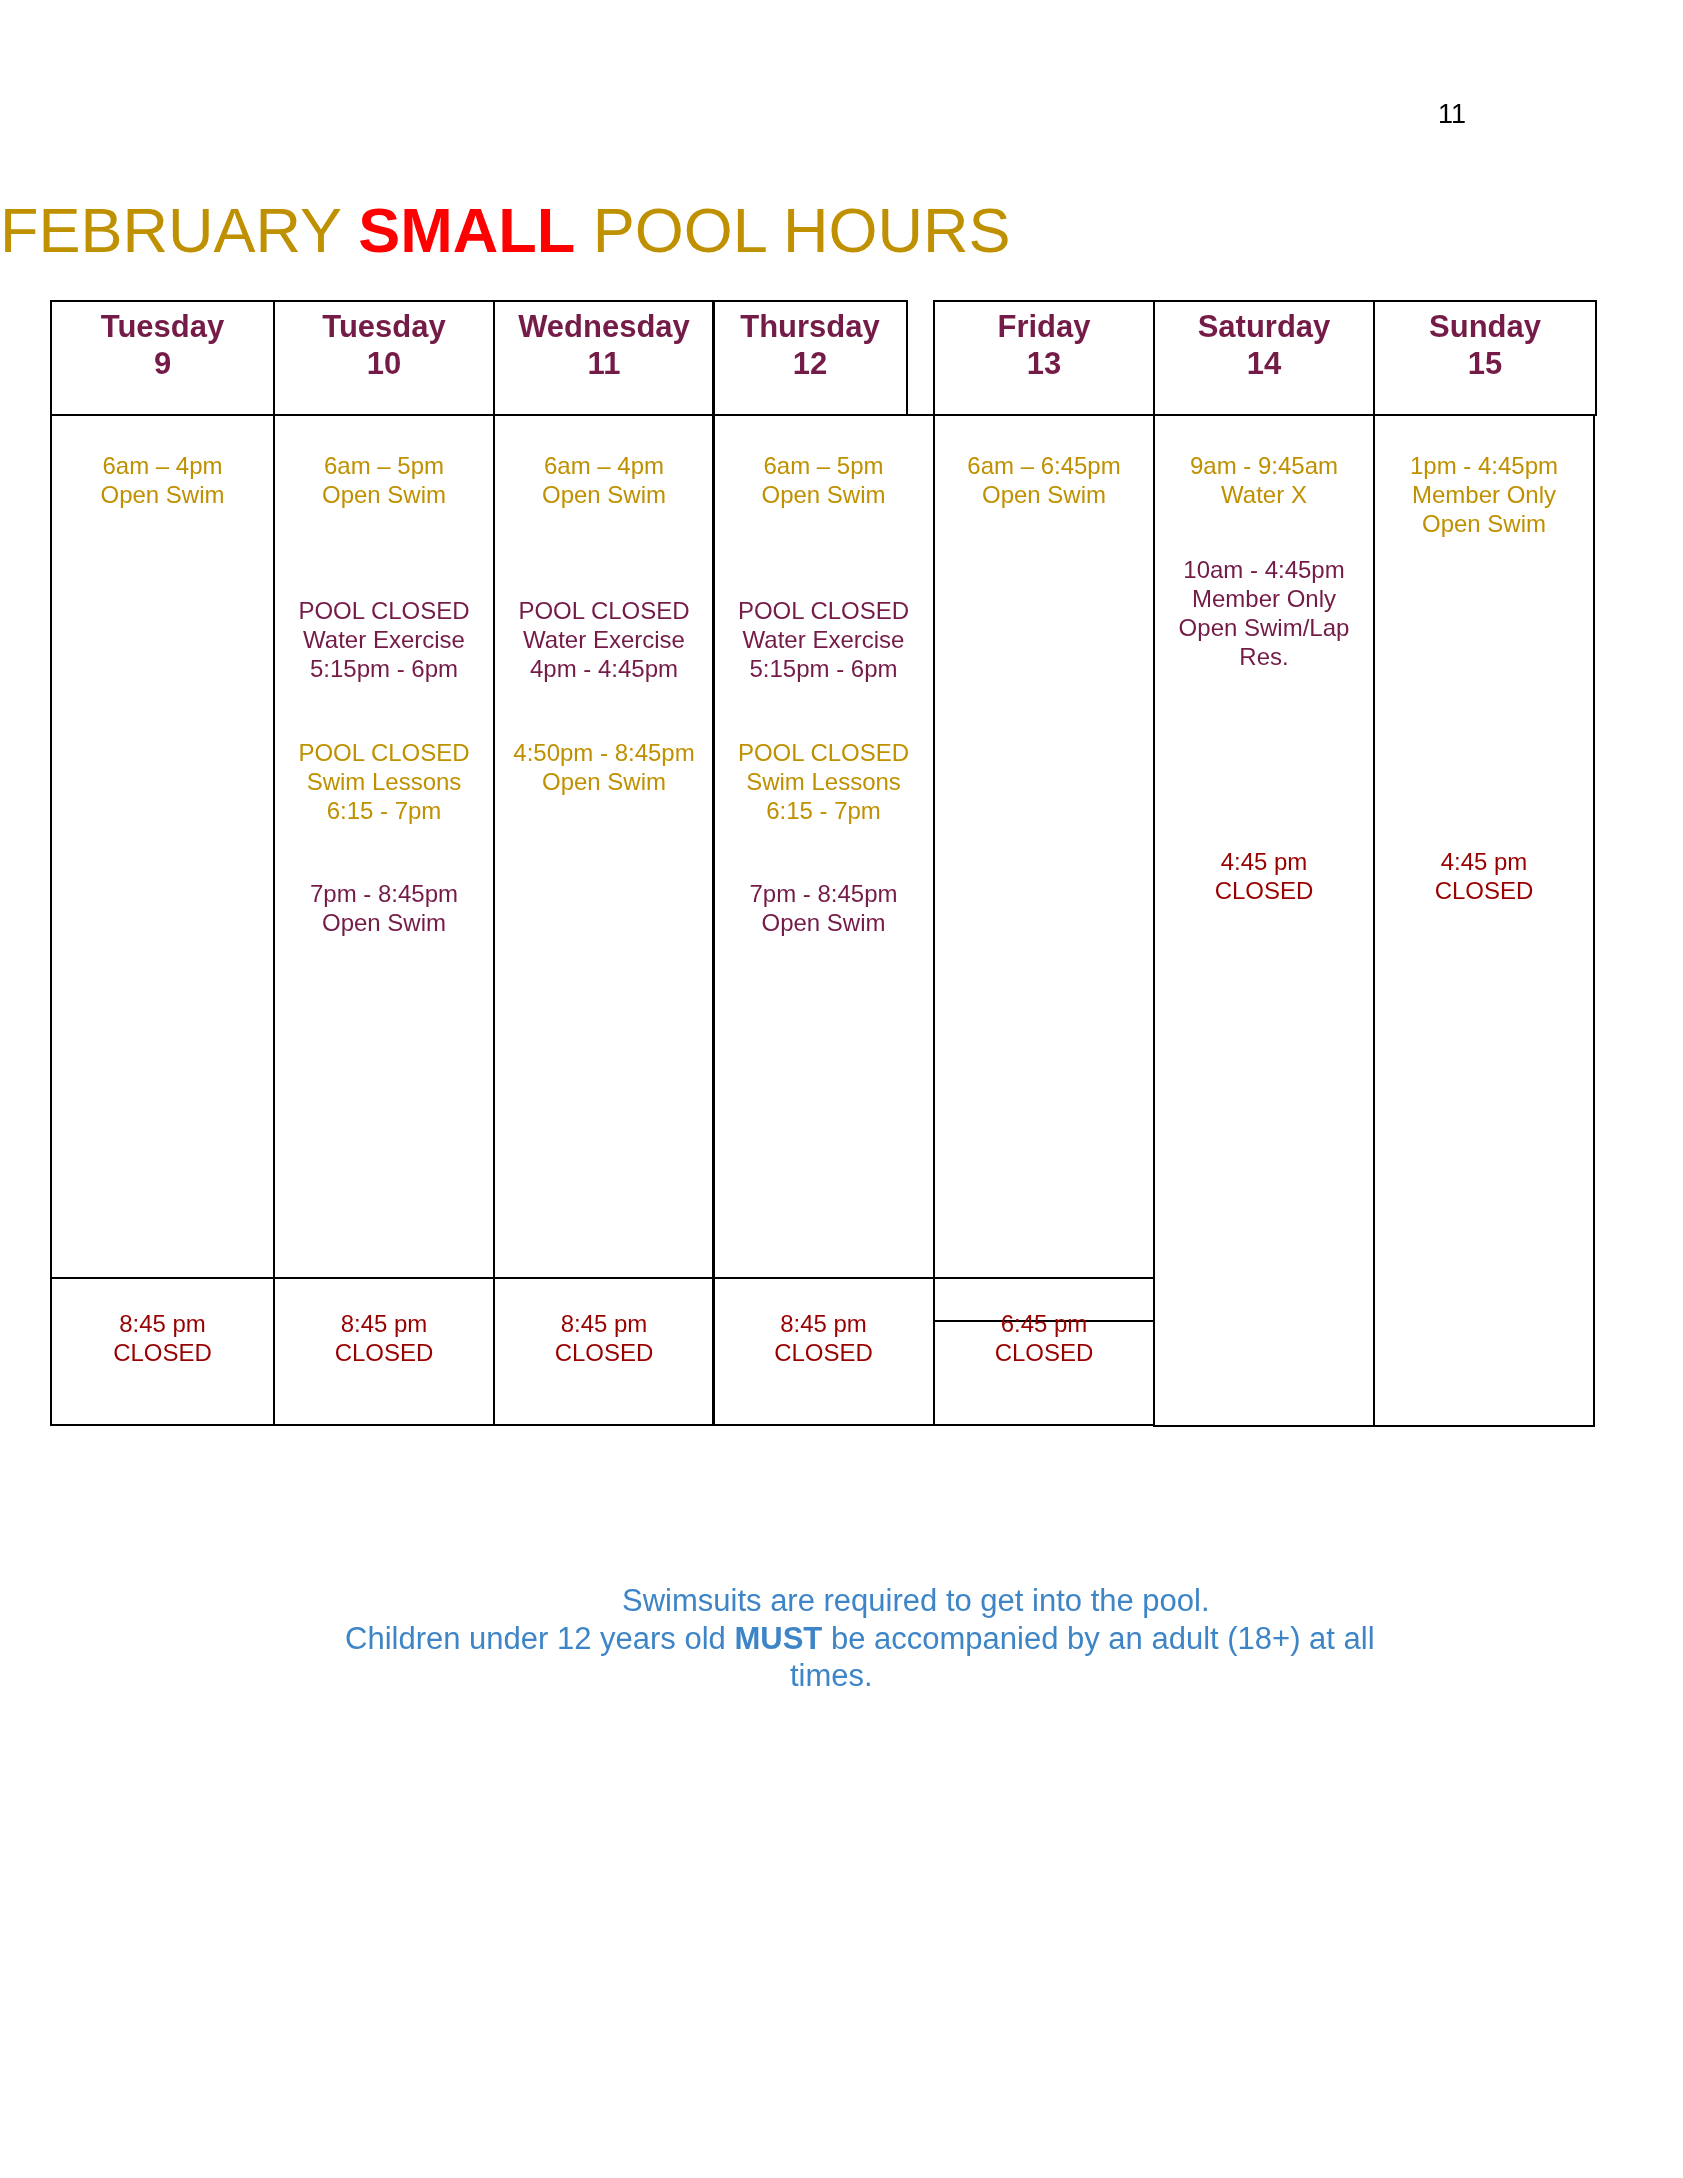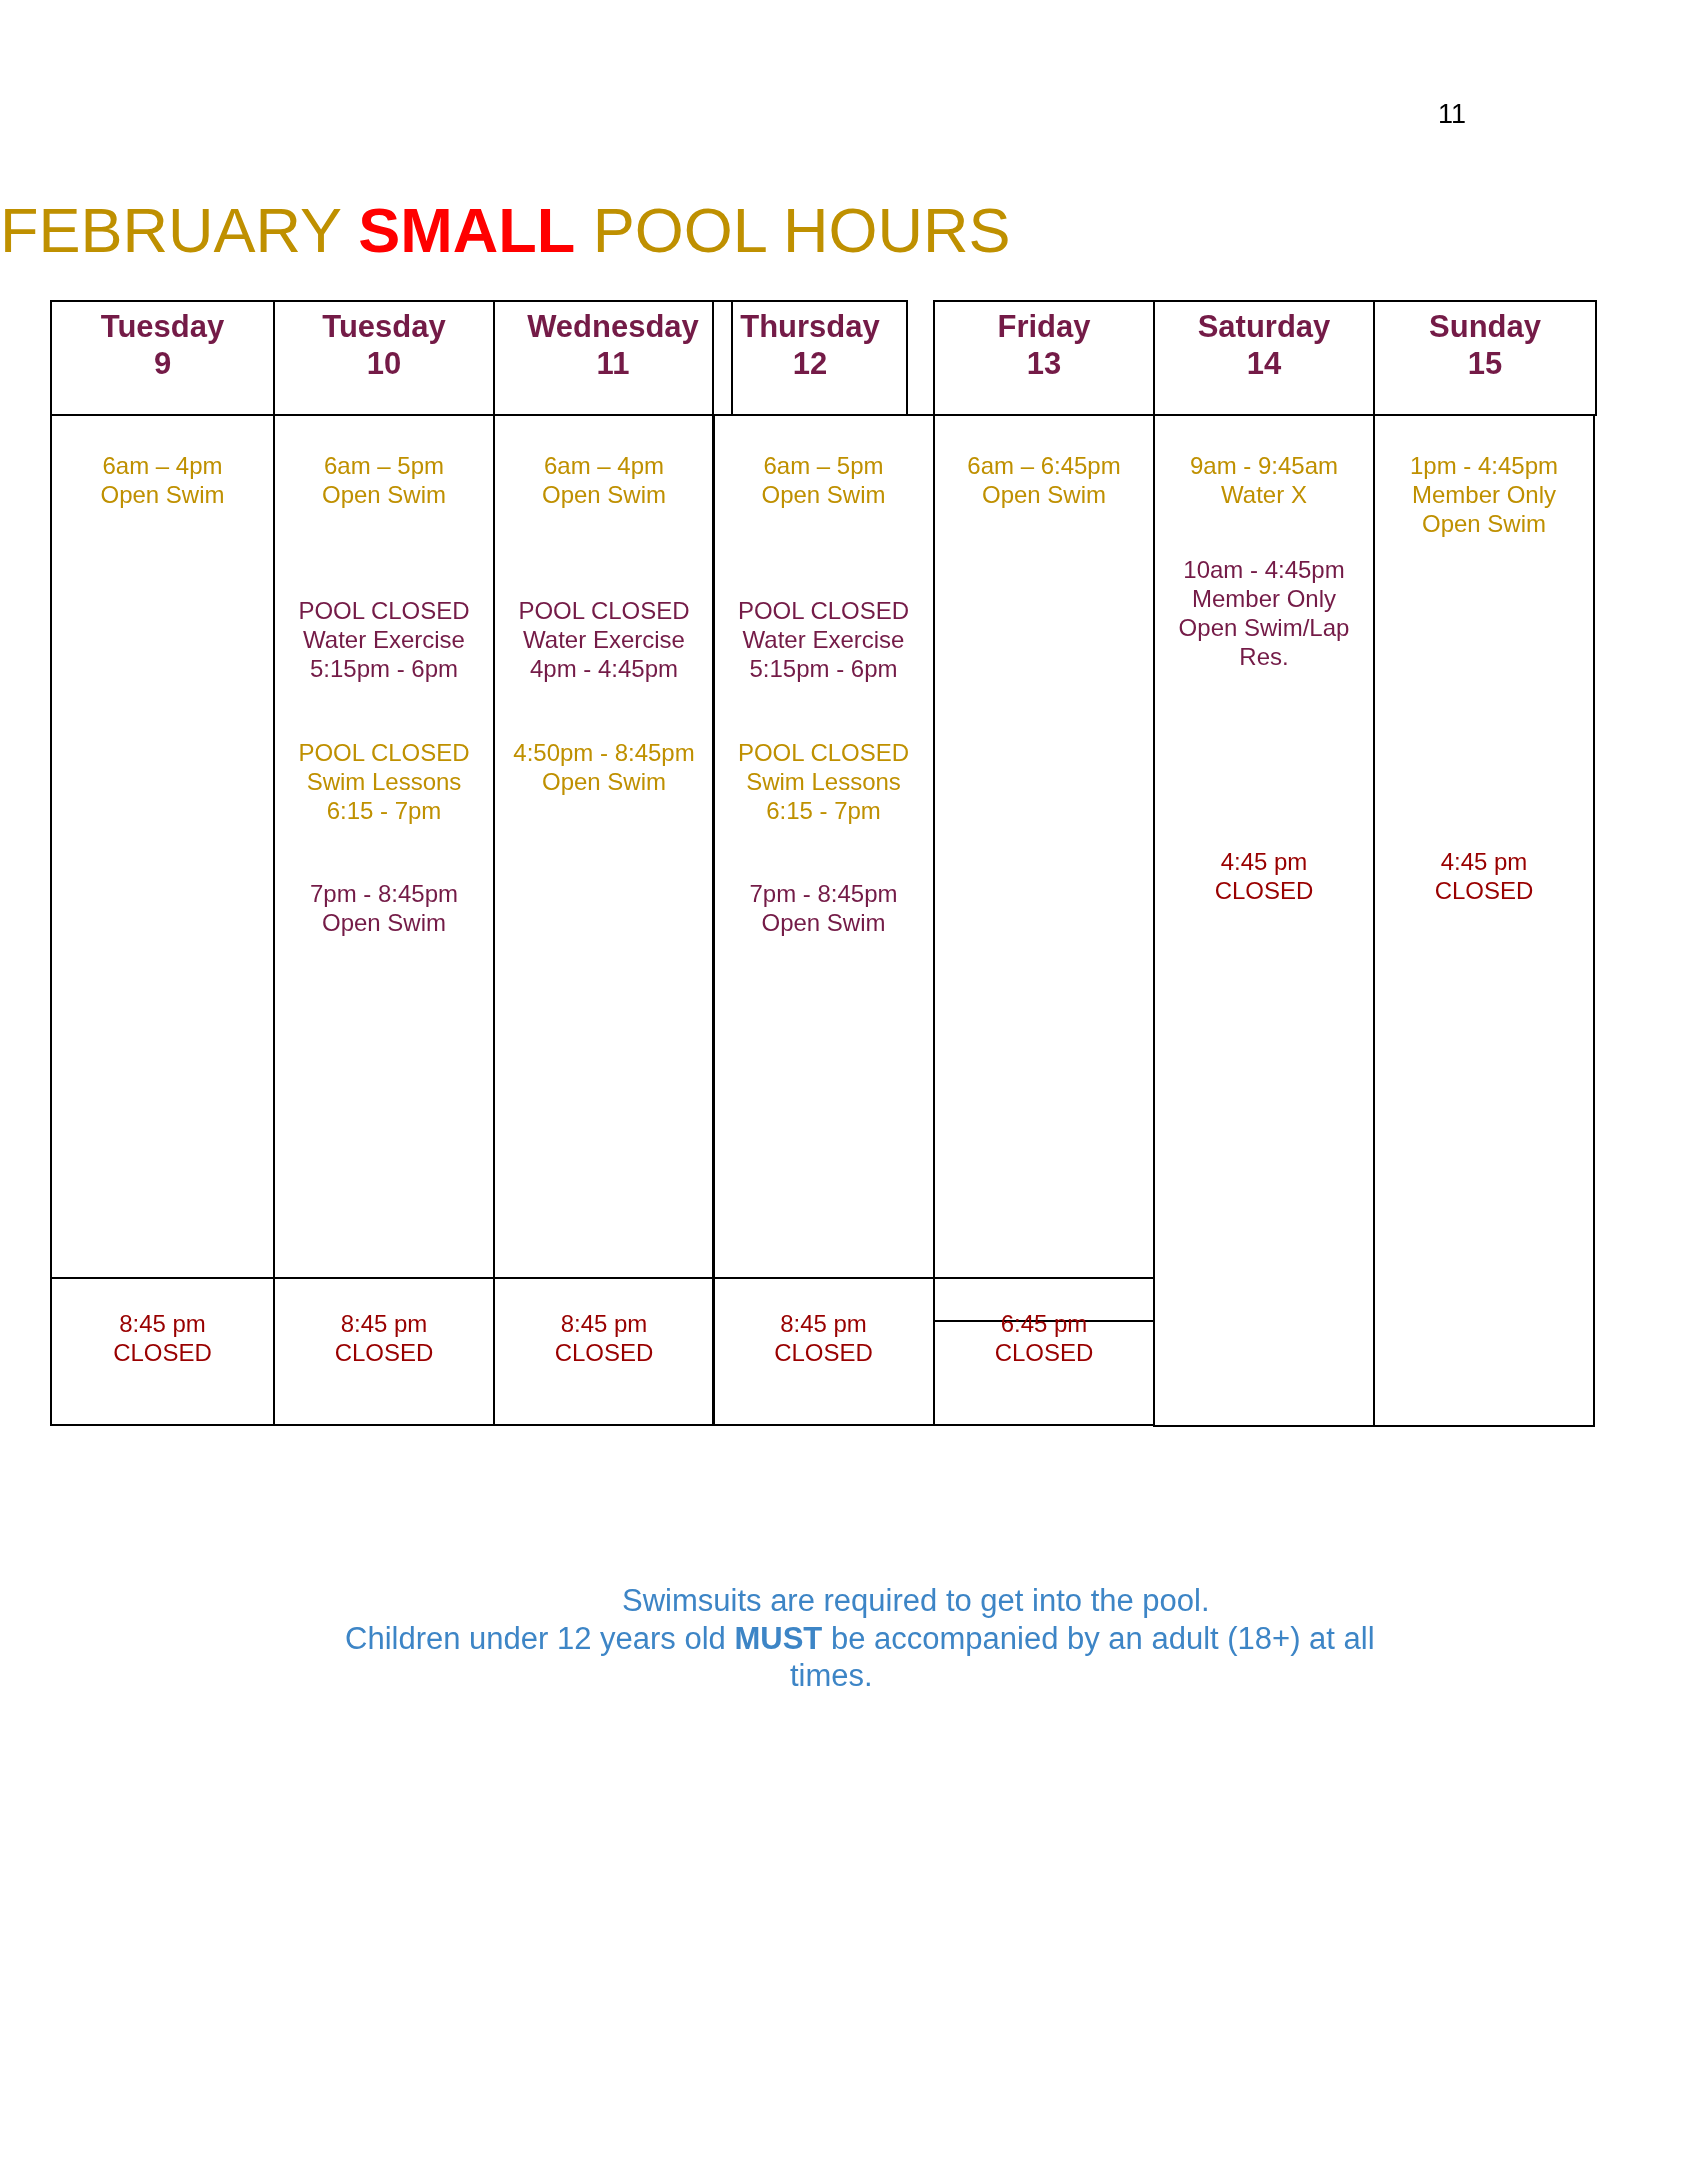--- a/index.html
+++ b/index.html
@@ -31,21 +31,21 @@
 <div class="grid">
 
   <div class="cell hdr" style="left:0;top:0;width:225px;height:116px;">
       <div>Tuesday</div>
       <div>9</div>
     </div>
   <div class="cell hdr" style="left:223px;top:0;width:222px;height:116px;">
       <div>Tuesday</div>
       <div>10</div>
     </div>
-  <div class="cell hdr" style="left:443px;top:0;width:240px;height:116px;">
+  <div class="cell hdr" style="left:443px;top:0;width:222px;height:116px;">
       <div>Wednesday</div>
       <div>11</div>
     </div>
   <div class="cell hdr" style="left:662px;top:0;width:196px;height:116px;">
       <div>Thursday</div>
       <div>12</div>
     </div>
   <div class="cell hdr" style="left:883px;top:0;width:222px;height:116px;">
       <div>Friday</div>
       <div>13</div>

